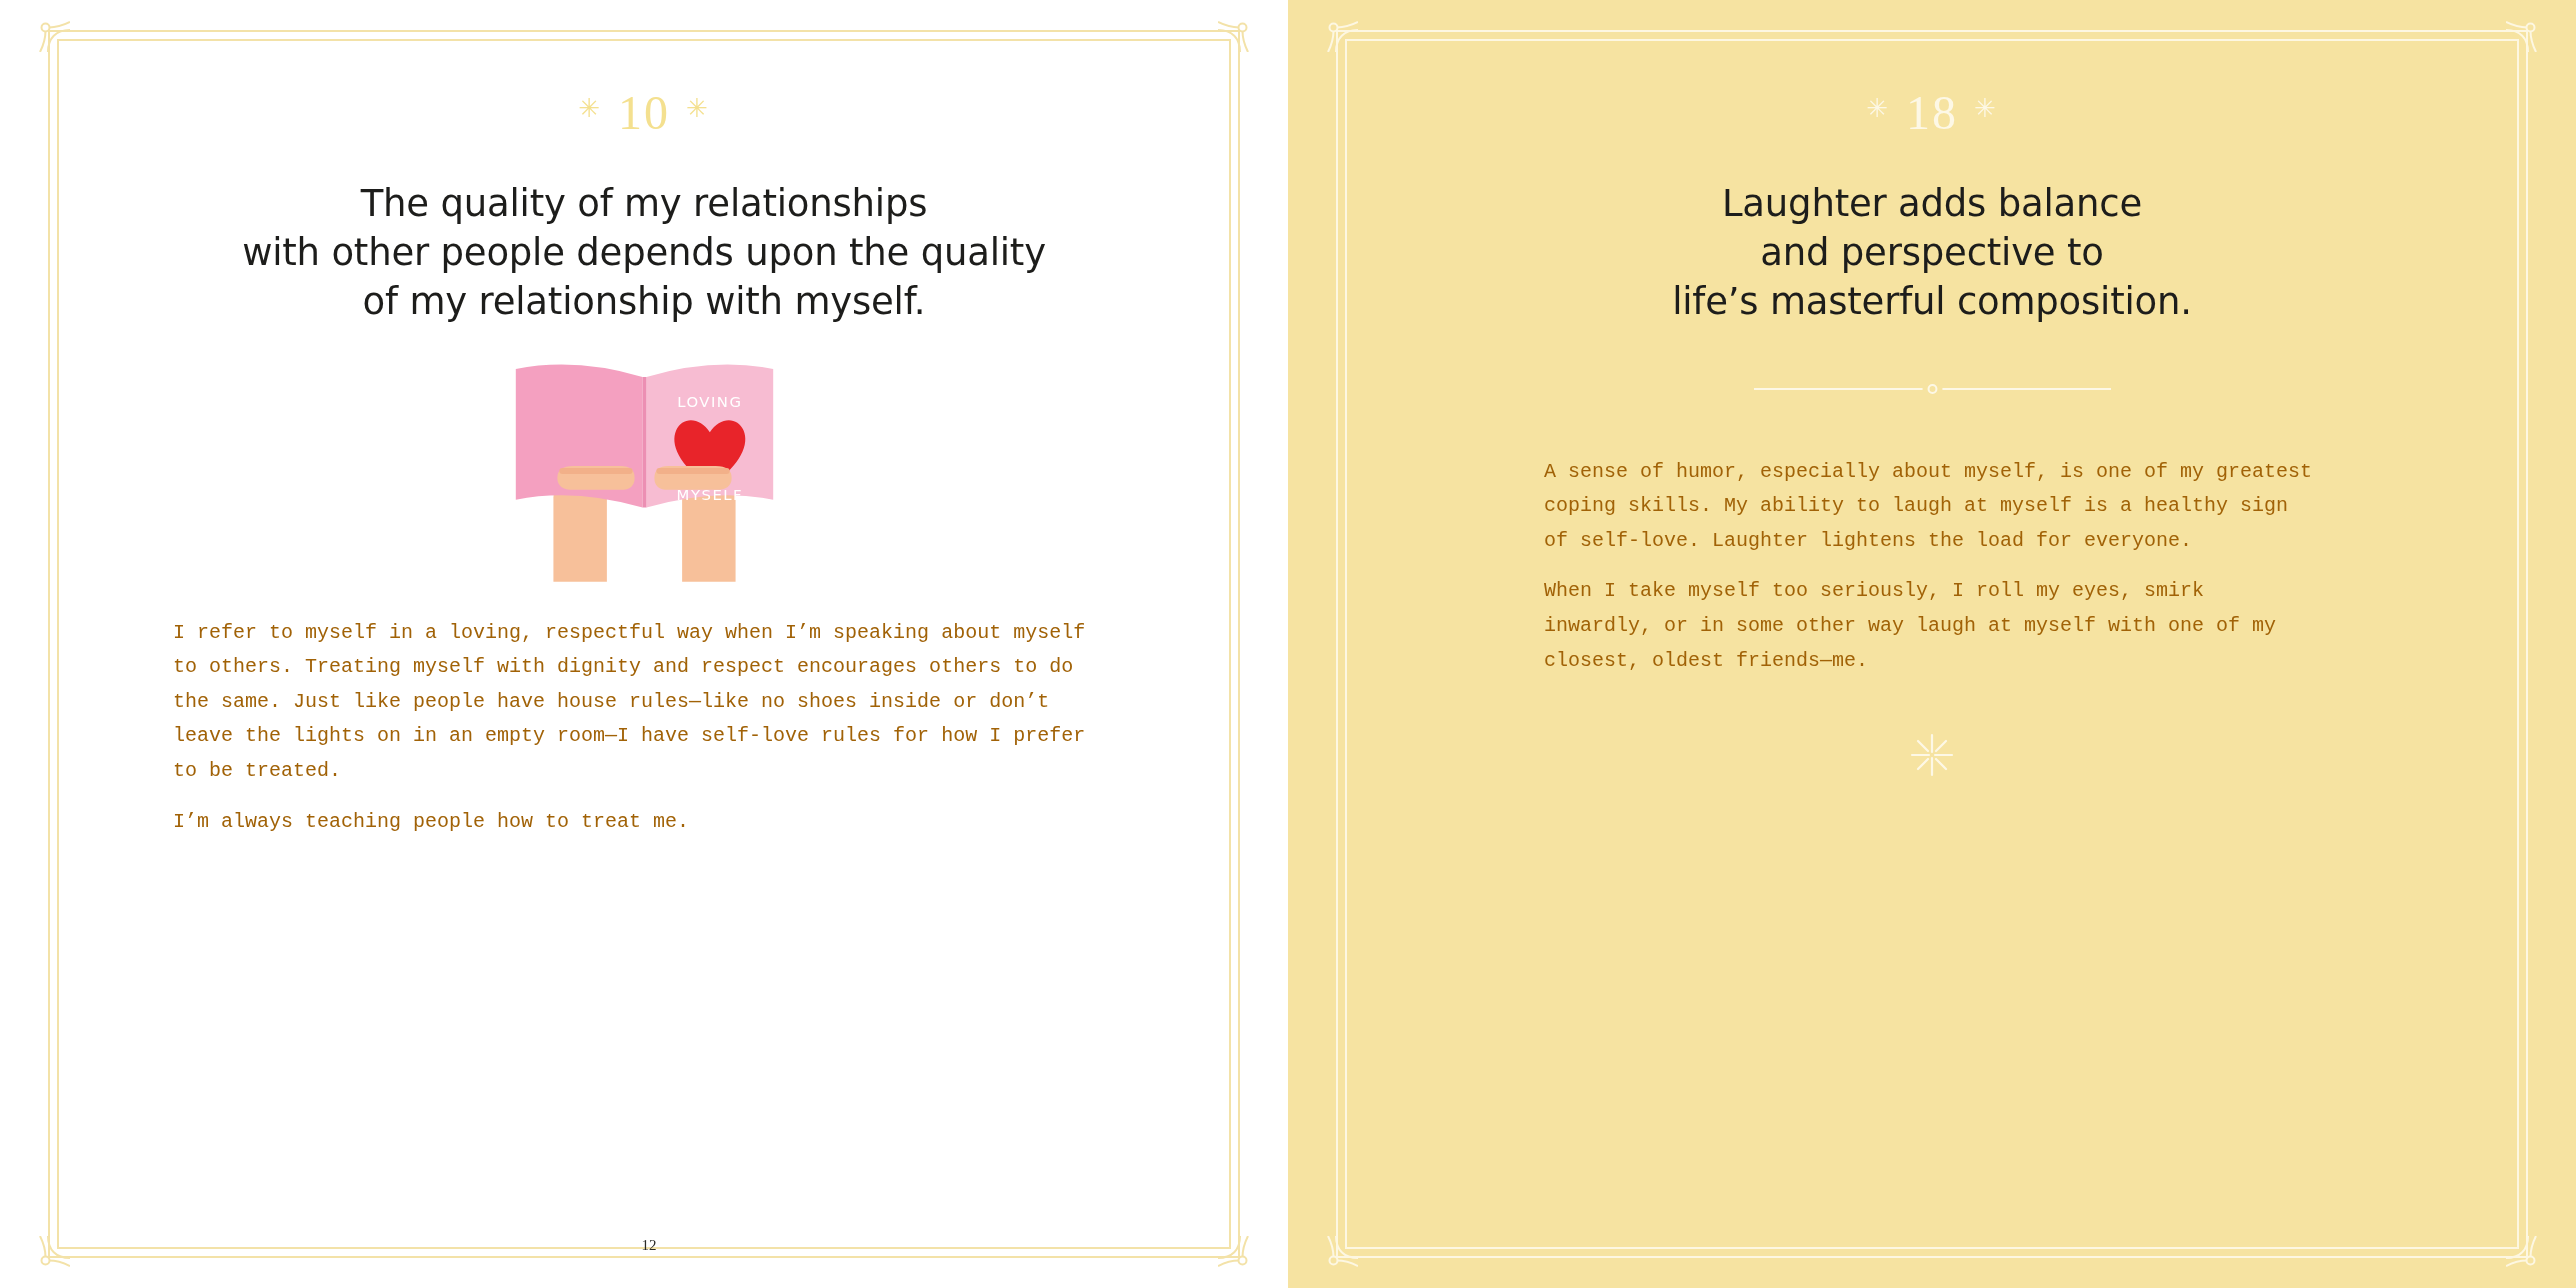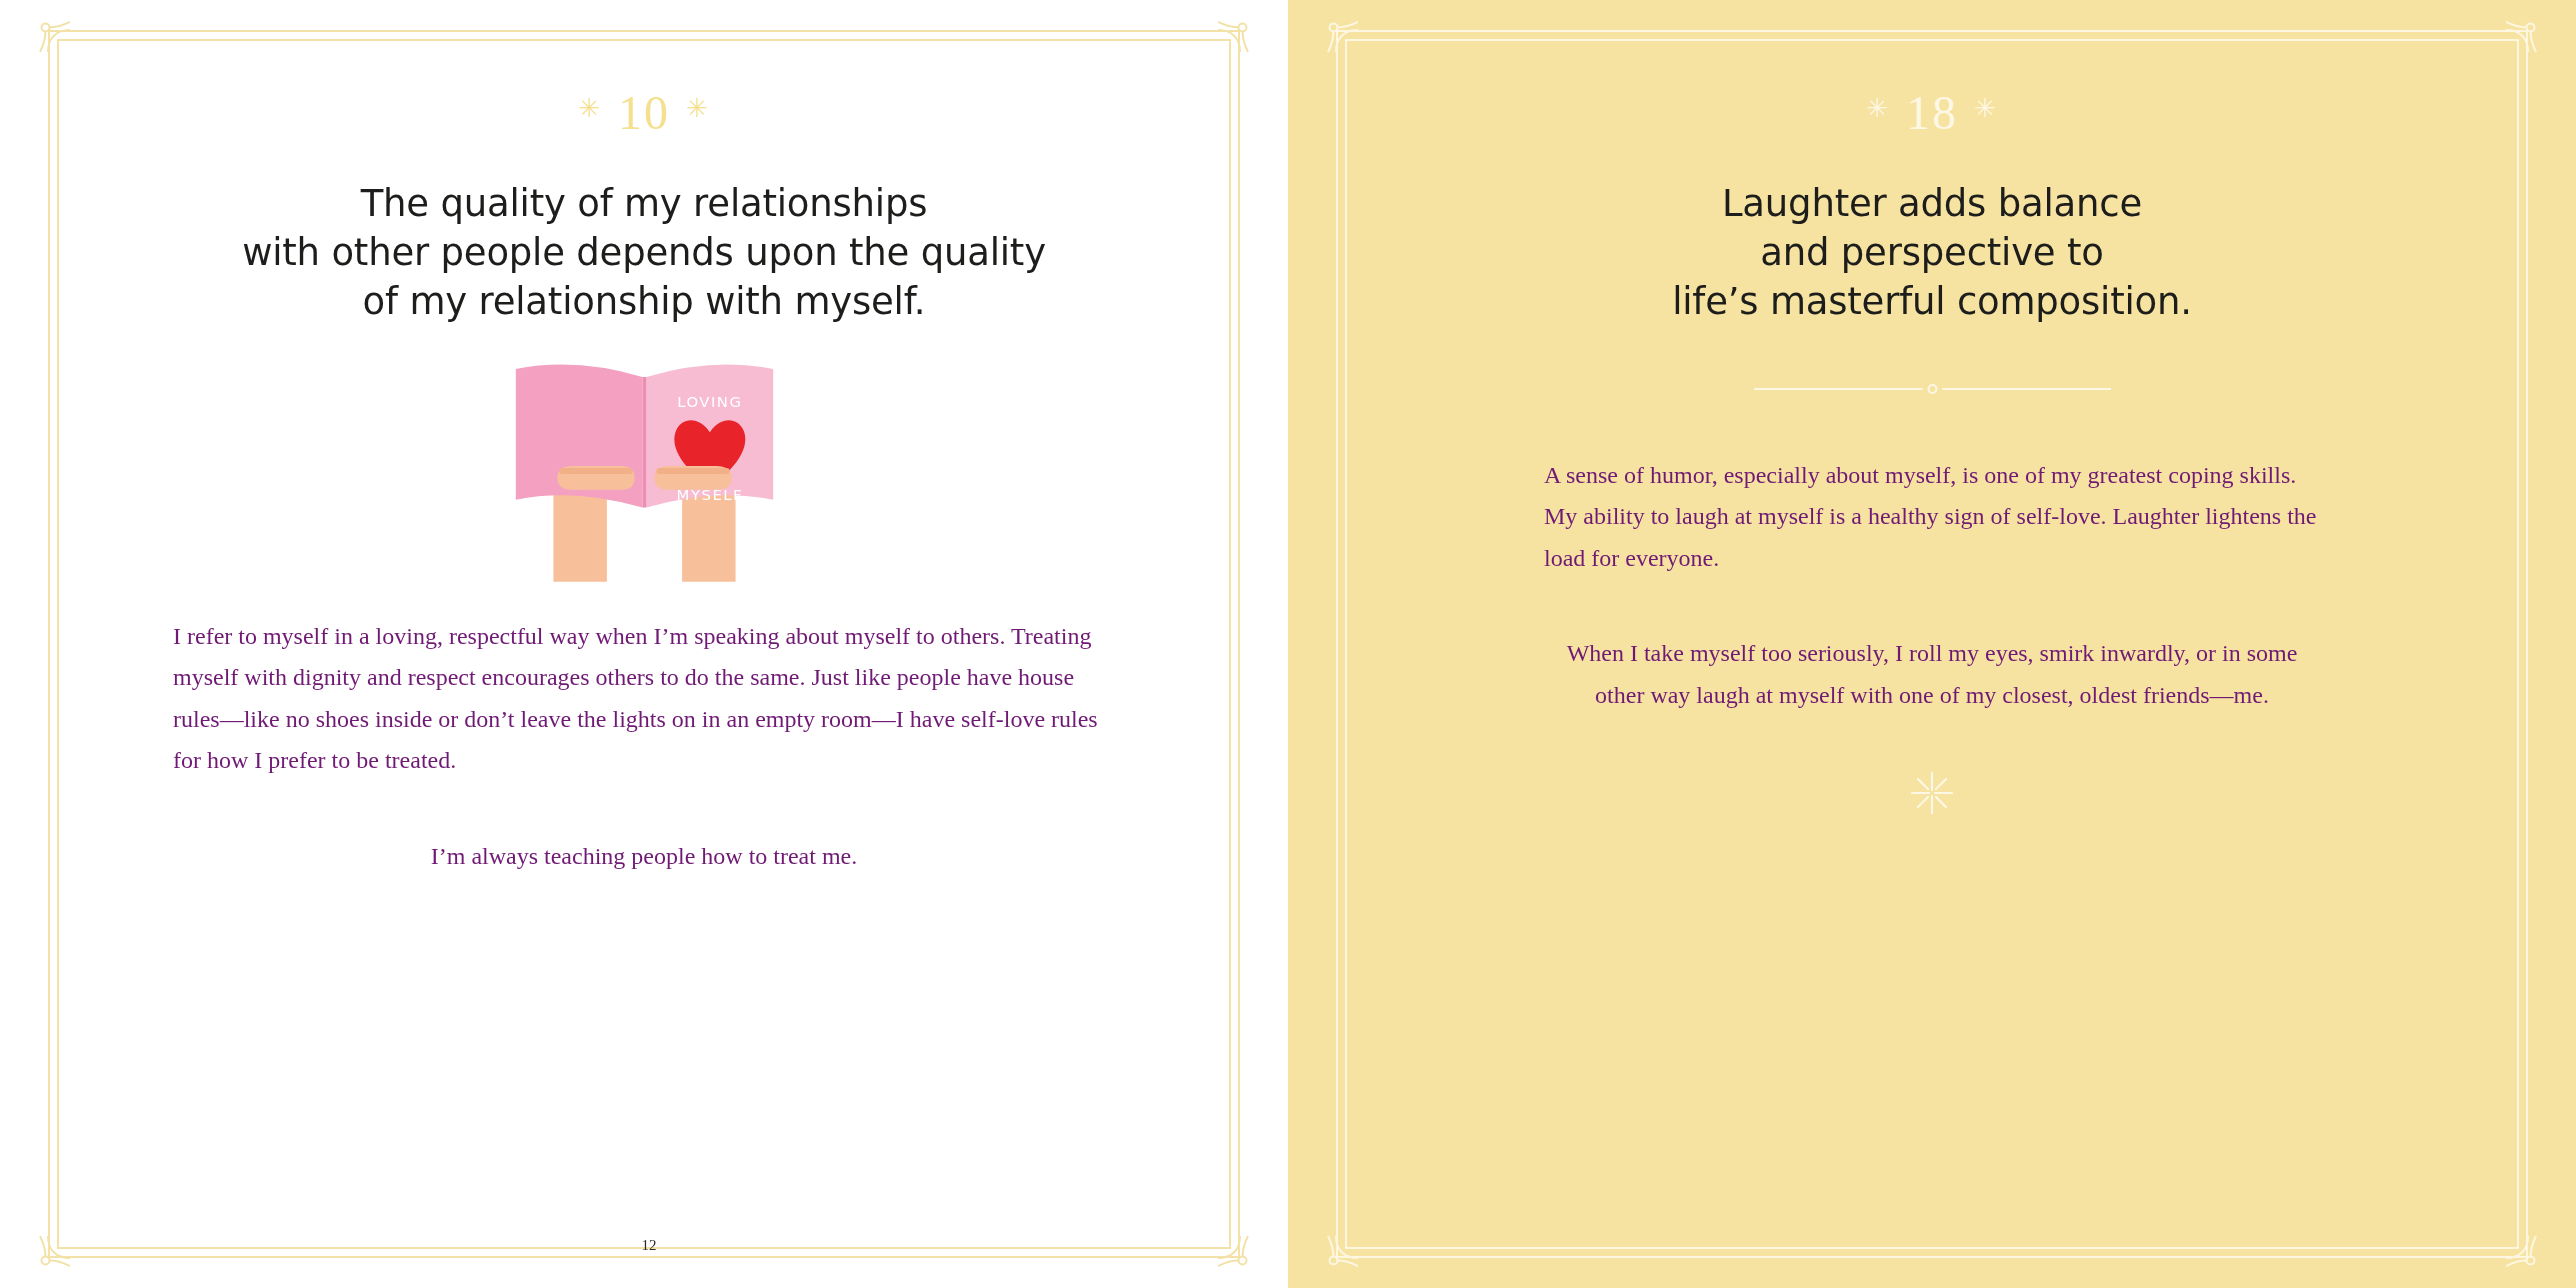--- a/index.html
+++ b/index.html
@@ -123,29 +123,29 @@
 
   
   .divider {
     margin: 55px auto 0 auto;
     width: 357px;
     height: 14px;
     display: block;
   }
 
   .body-text {
-    font-family: Liberation Serif, serif;
-    color: #701a75;
-    font-size: 24px;
+    font-family: Liberation Mono, monospace;
+    color: #a16207;
+    font-size: 20px;
     line-height: 1.73;
     margin: 0;
   }
   .page-left .body-block { margin-top: 34px; padding: 0 44px 0 44px; }
   .page-right .body-block { margin-top: 59px; padding: 0 127px 0 127px; }
-  .body-text + .body-text { margin-top: 54px; text-align: center; }
+  .body-text + .body-text { margin-top: 16px; }
 
   .end-ornament {
     margin: 52px auto 0 auto;
     width: 50px;
     height: 50px;
     display: block;
   }
 
   .folio {
     position: absolute;

